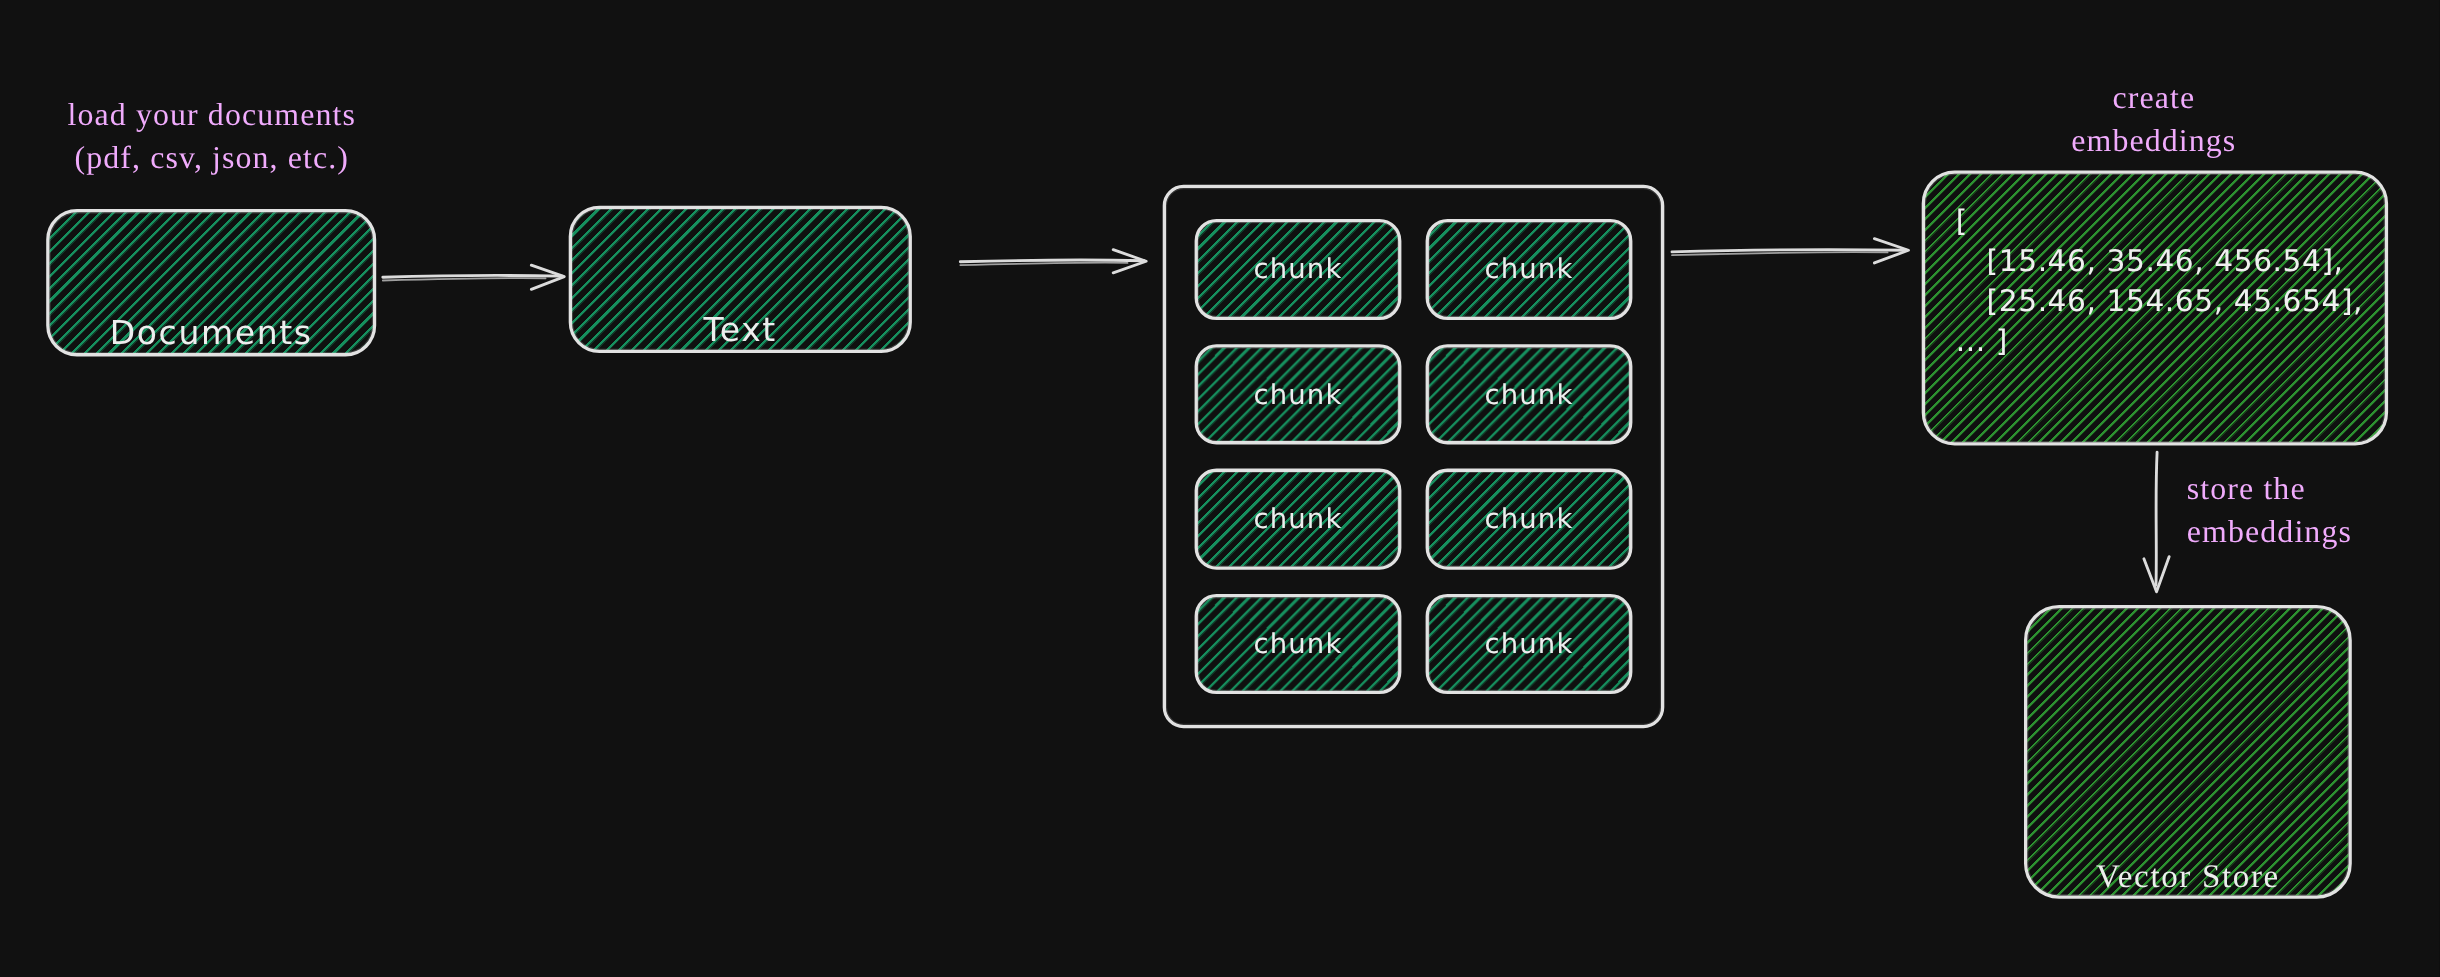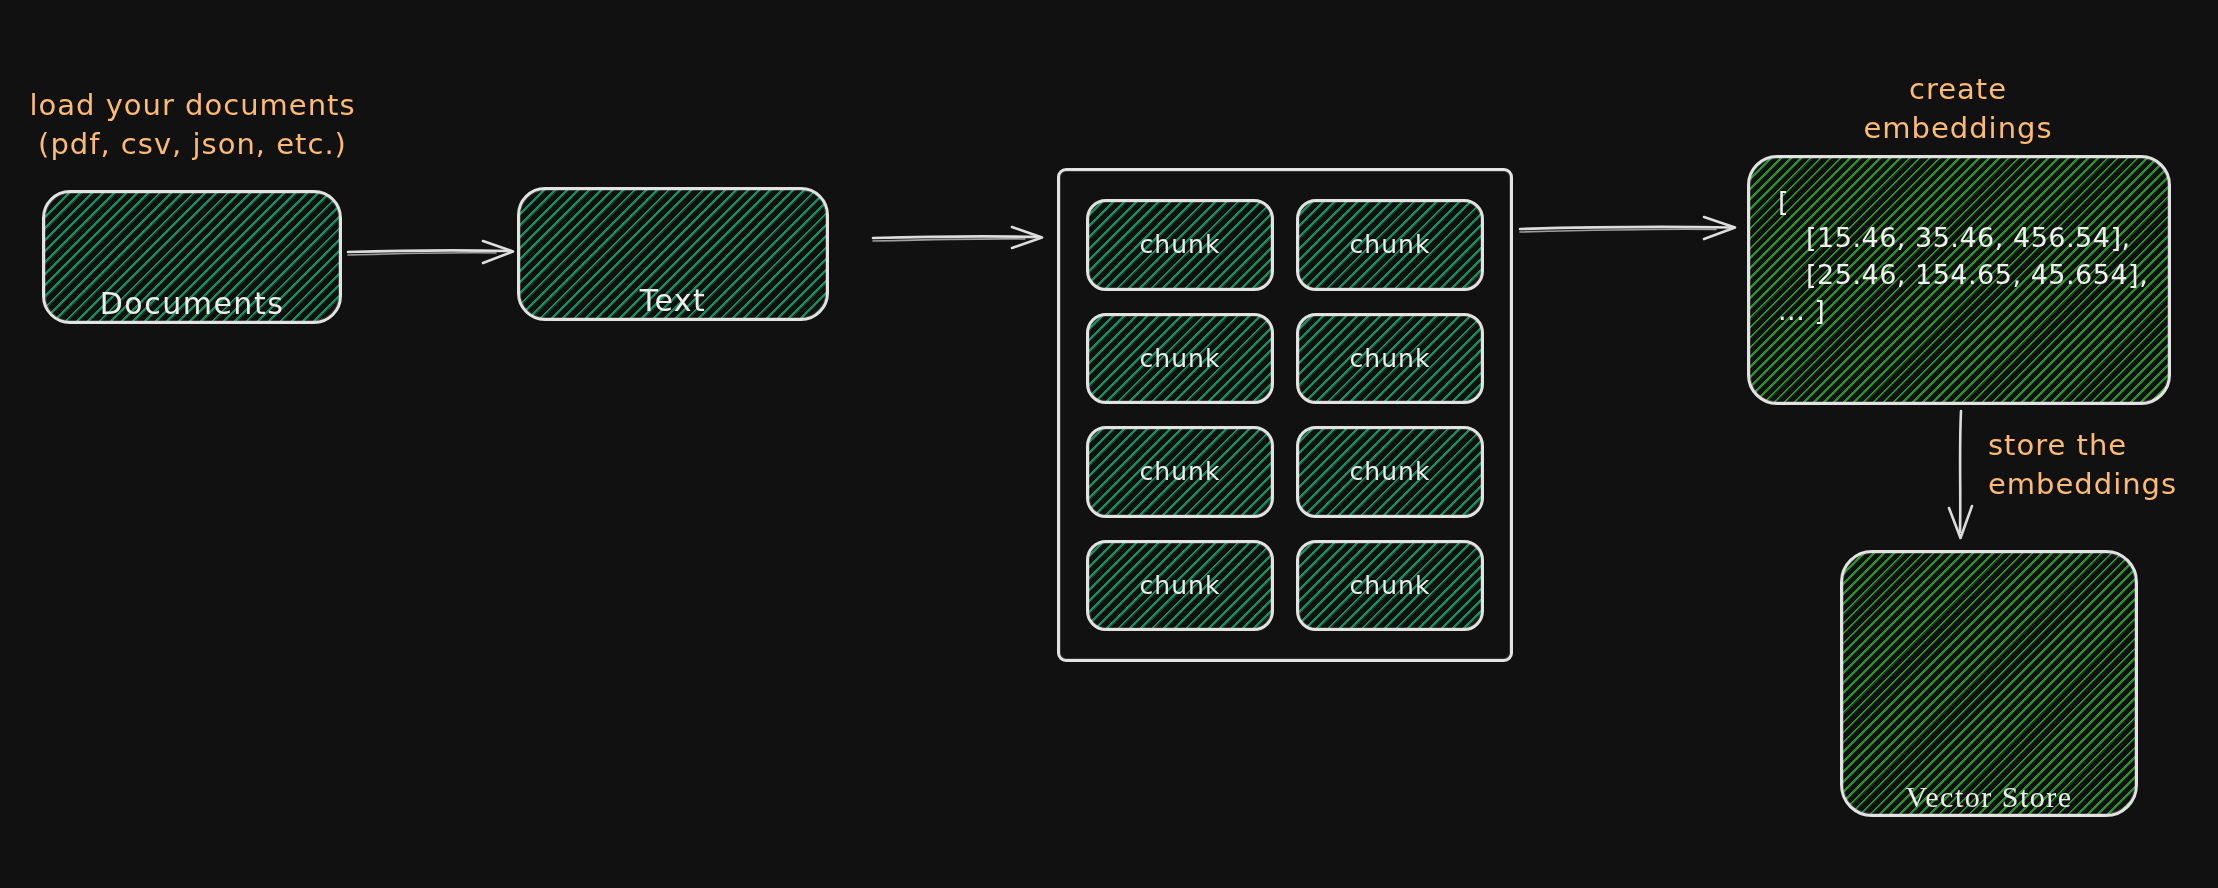--- a/index.html
+++ b/index.html
@@ -39,41 +39,42 @@
     justify-content: center;
     color: #ededed;
   }
   .node-label {
     font-size: 30px;
     letter-spacing: 1.5px;
     color: #ededed;
   }
   .caption {
     position: absolute;
-    color: #fdba74;
+    color: #f0abfc;
     font-size: 29px;
     line-height: 1.35;
     letter-spacing: 1px;
     white-space: pre-line;
     text-align: center;
+    font-family: Liberation Serif, serif;
   }
 
   
   #cap-documents { left: 25px;  top: 86px;  width: 335px; }
   #box-documents { left: 42px;  top: 190px; width: 300px; height: 134px; border-radius: 28px; }
 
   #cap-text      { left: 543px; top: 88px;  width: 300px; }
   #box-text      { left: 517px; top: 187px; width: 312px; height: 134px; border-radius: 28px; }
 
   #cap-chunks    { left: 1135px; top: 84px; width: 300px; }
   #box-chunks {
     position: absolute;
     left: 1057px; top: 168px; width: 456px; height: 494px;
     border: 3px solid #e2e2e2;
-    border-radius: 9px;
+    border-radius: 19px;
     box-shadow: inset 0 0 0 1px rgba(226,226,226,0.18);
     display: grid;
     grid-template-columns: 1fr 1fr;
     grid-auto-rows: 1fr;
     gap: 22px;
     padding: 28px 26px;
   }
   .chunk {
     border: 3px solid #e2e2e2;
     border-radius: 20px;

